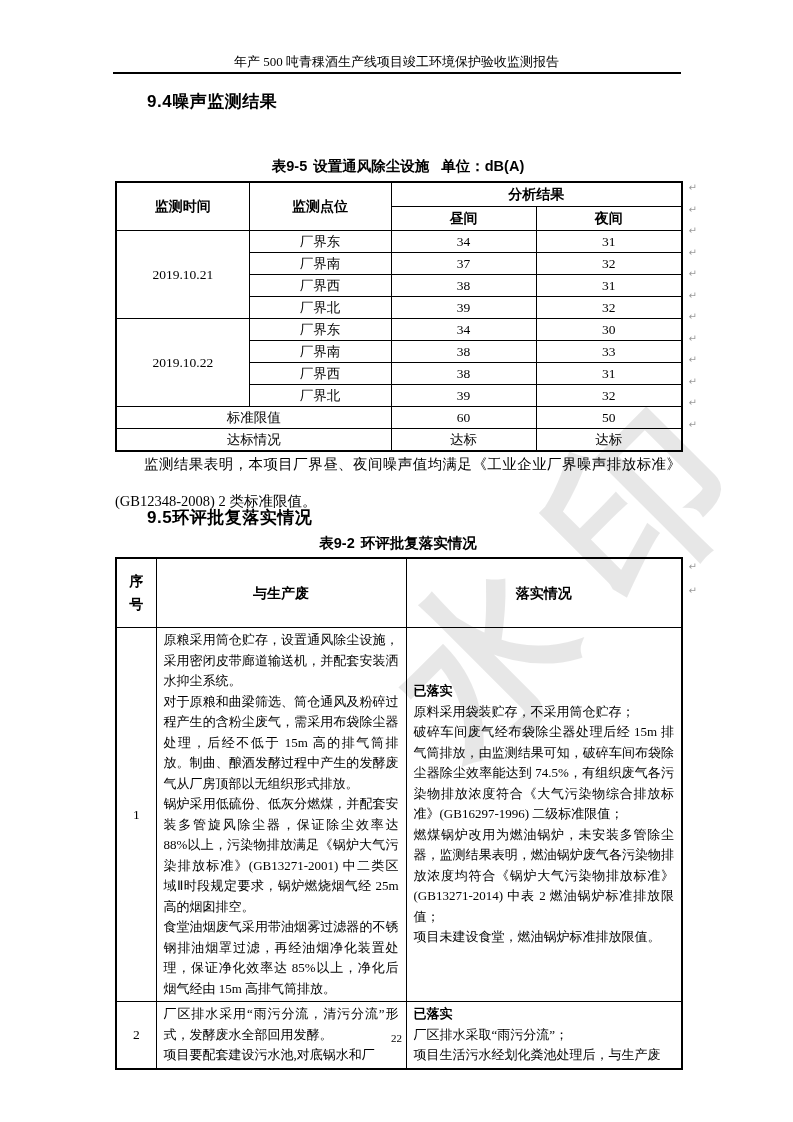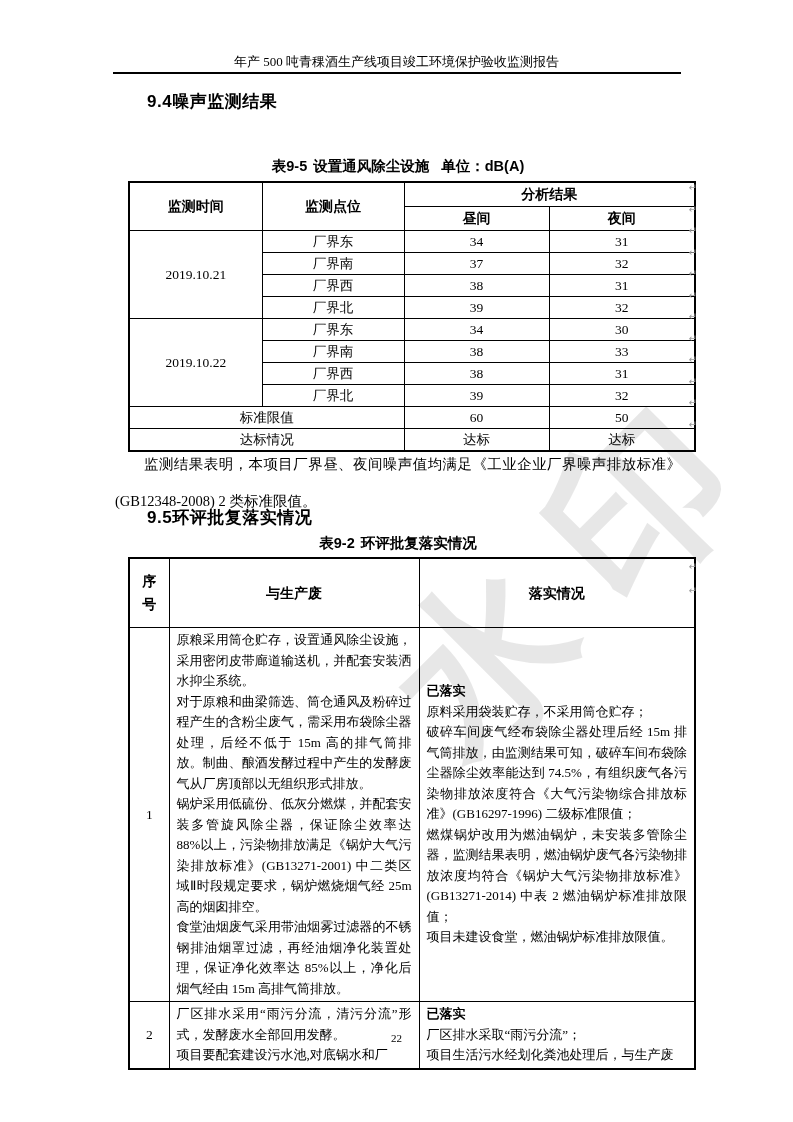--- a/index.html
+++ b/index.html
@@ -42,21 +42,21 @@
   .t95-title { top:157px; }
   .t96-title { top:534px; }
   .tbl-title .gap1 { margin:0 6px 0 0; }
   .tbl-title .gap2 { margin:0 0 0 12px; }
 
   .twrap { position:absolute; left:115px; width:566px; }
   .t95-wrap { top:181px; height:258px; }
   .t96-wrap { top:557px; }
 
   table { border-collapse:collapse; width:566px; table-layout:fixed; background:transparent; }
-  .t95, .t96 { border:2px solid #000;margin-left:13px; }
+  .t95, .t96 { border:2px solid #000; }
   .t95 td, .t95 th, .t96 td, .t96 th { border:1px solid #000; background:transparent; }
 
   .t95 th {
     font-family:"Liberation Sans", sans-serif; font-weight:bold; font-size:14px;
     text-align:center; height:23px; line-height:23px;
   }
   .t95 td { font-size:13.5px; text-align:center; height:21px; line-height:21px; padding:0; }
   .t95 col.c1 { width:133px; } .t95 col.c2 { width:142px; }
   .t95 col.c3 { width:145px; } .t95 col.c4 { width:146px; }
 

